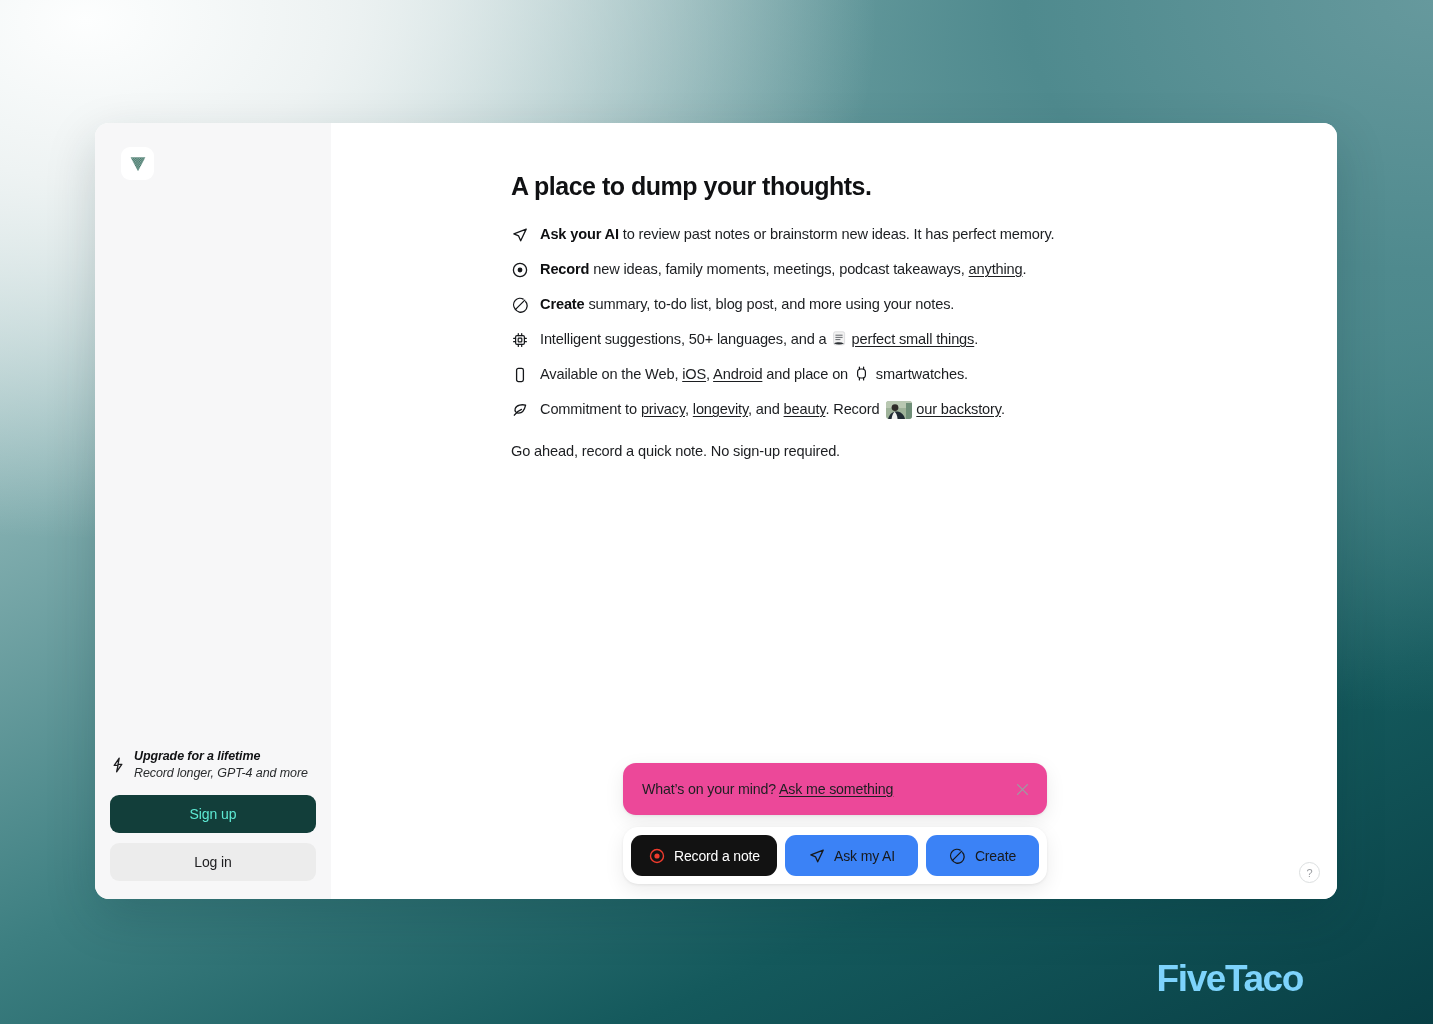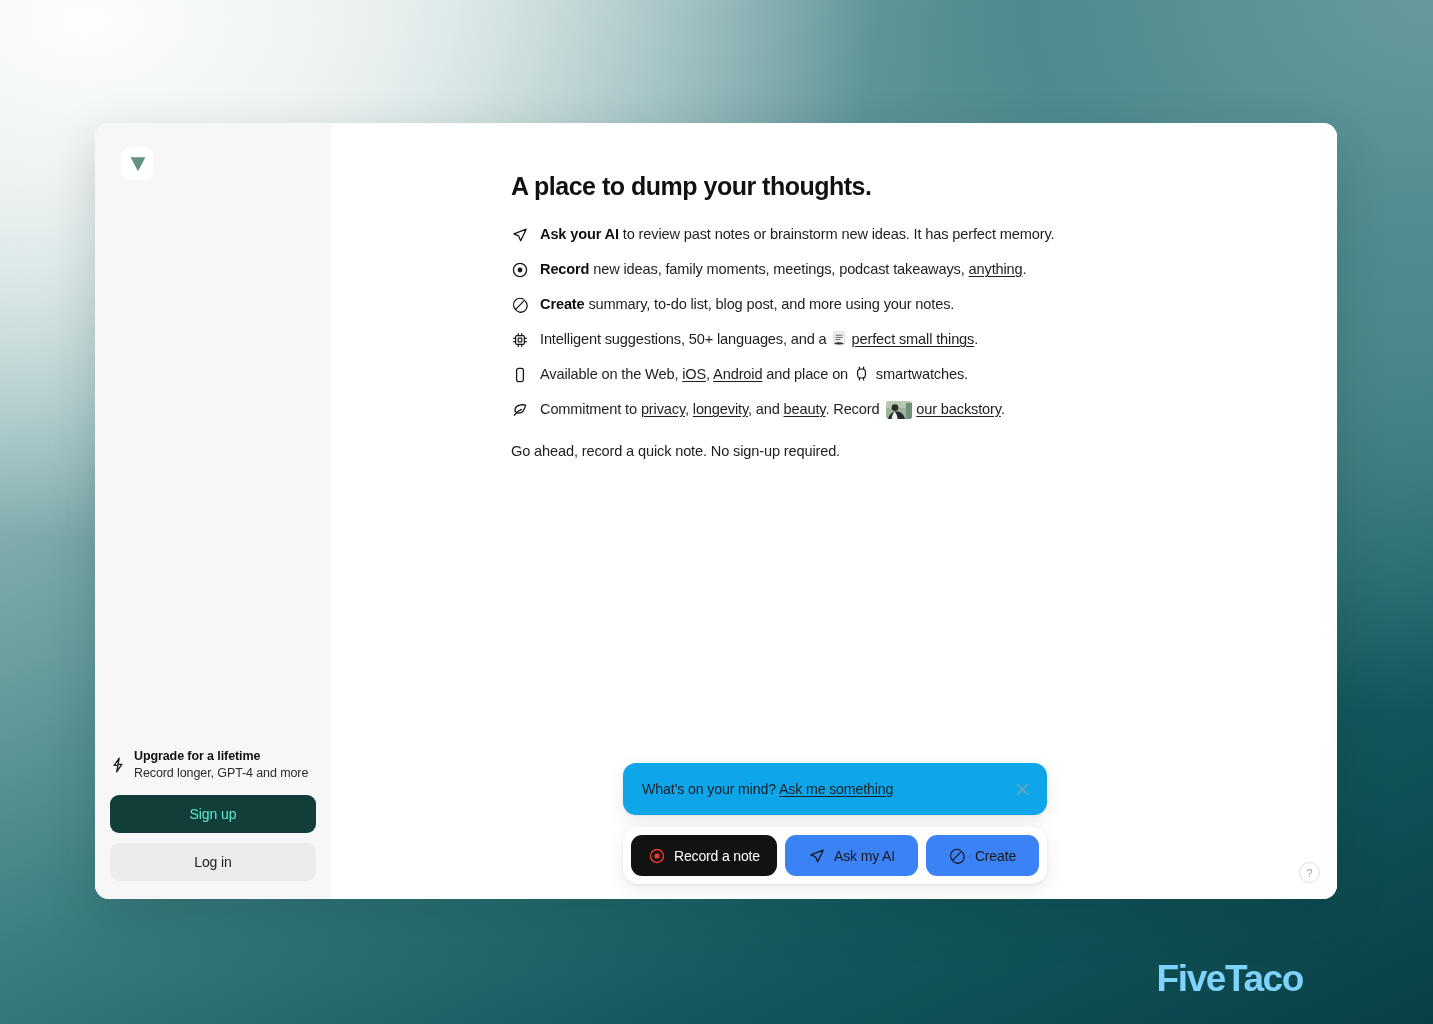--- a/index.html
+++ b/index.html
@@ -61,20 +61,21 @@
   .sidebar-bottom {
     margin-top: auto;
     padding: 0 15px 18px 15px;
   }
 
   .upgrade-row {
     display: flex;
     align-items: center;
     gap: 9px;
     padding: 0 0 14px 1px;
+    font-style: italic;
   }
   .upgrade-icon {
     flex: 0 0 auto;
     color: #1c1c1e;
     display: flex;
     align-items: center;
   }
   .upgrade-text { line-height: 1.32; }
   .upgrade-title {
     font-size: 12.5px;
@@ -197,21 +198,21 @@
   
   .composer {
     position: absolute;
     left: 292px;
     bottom: 15px;
     width: 424px;
   }
 
   .prompt-bar {
     height: 52px;
-    background: #0ea5e9;
+    background: #ec4899;
     border-radius: 13px;
     box-shadow: 0 1px 3px rgba(0,0,0,0.07), 0 6px 20px rgba(0,0,0,0.08);
     display: flex;
     align-items: center;
     padding: 0 16px 0 19px;
     margin-bottom: 12px;
   }
   .prompt-text {
     flex: 1 1 auto;
     font-size: 14.2px;

